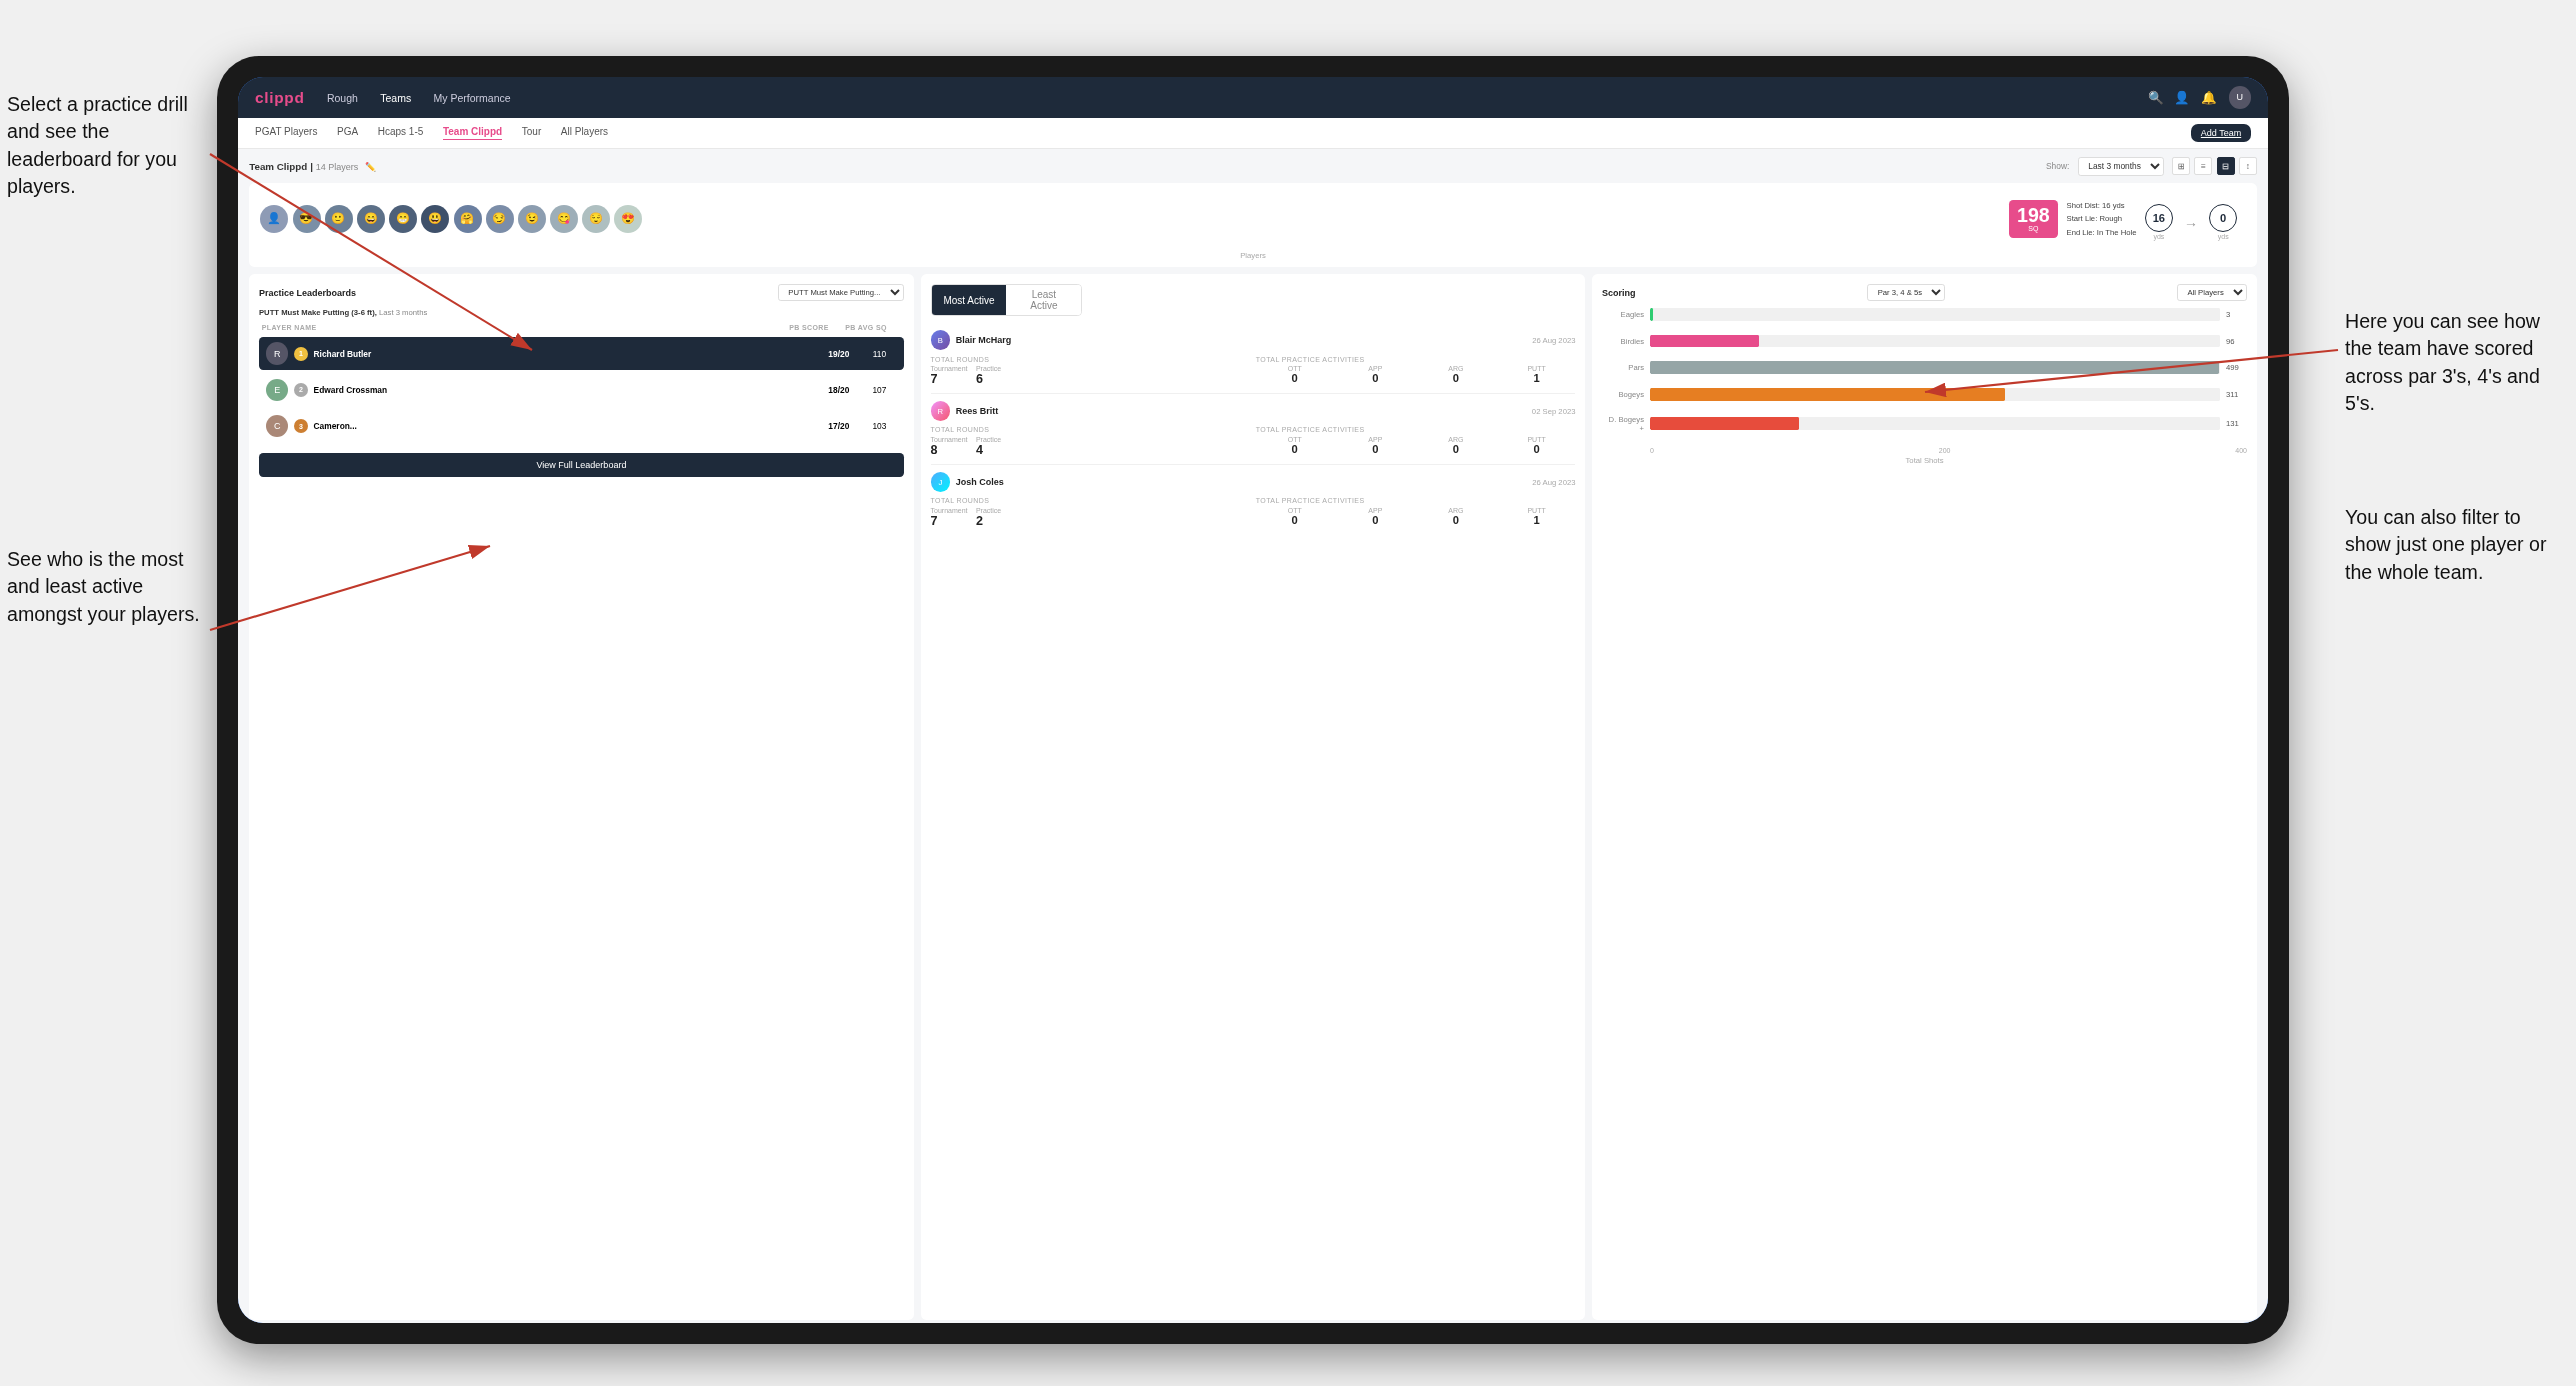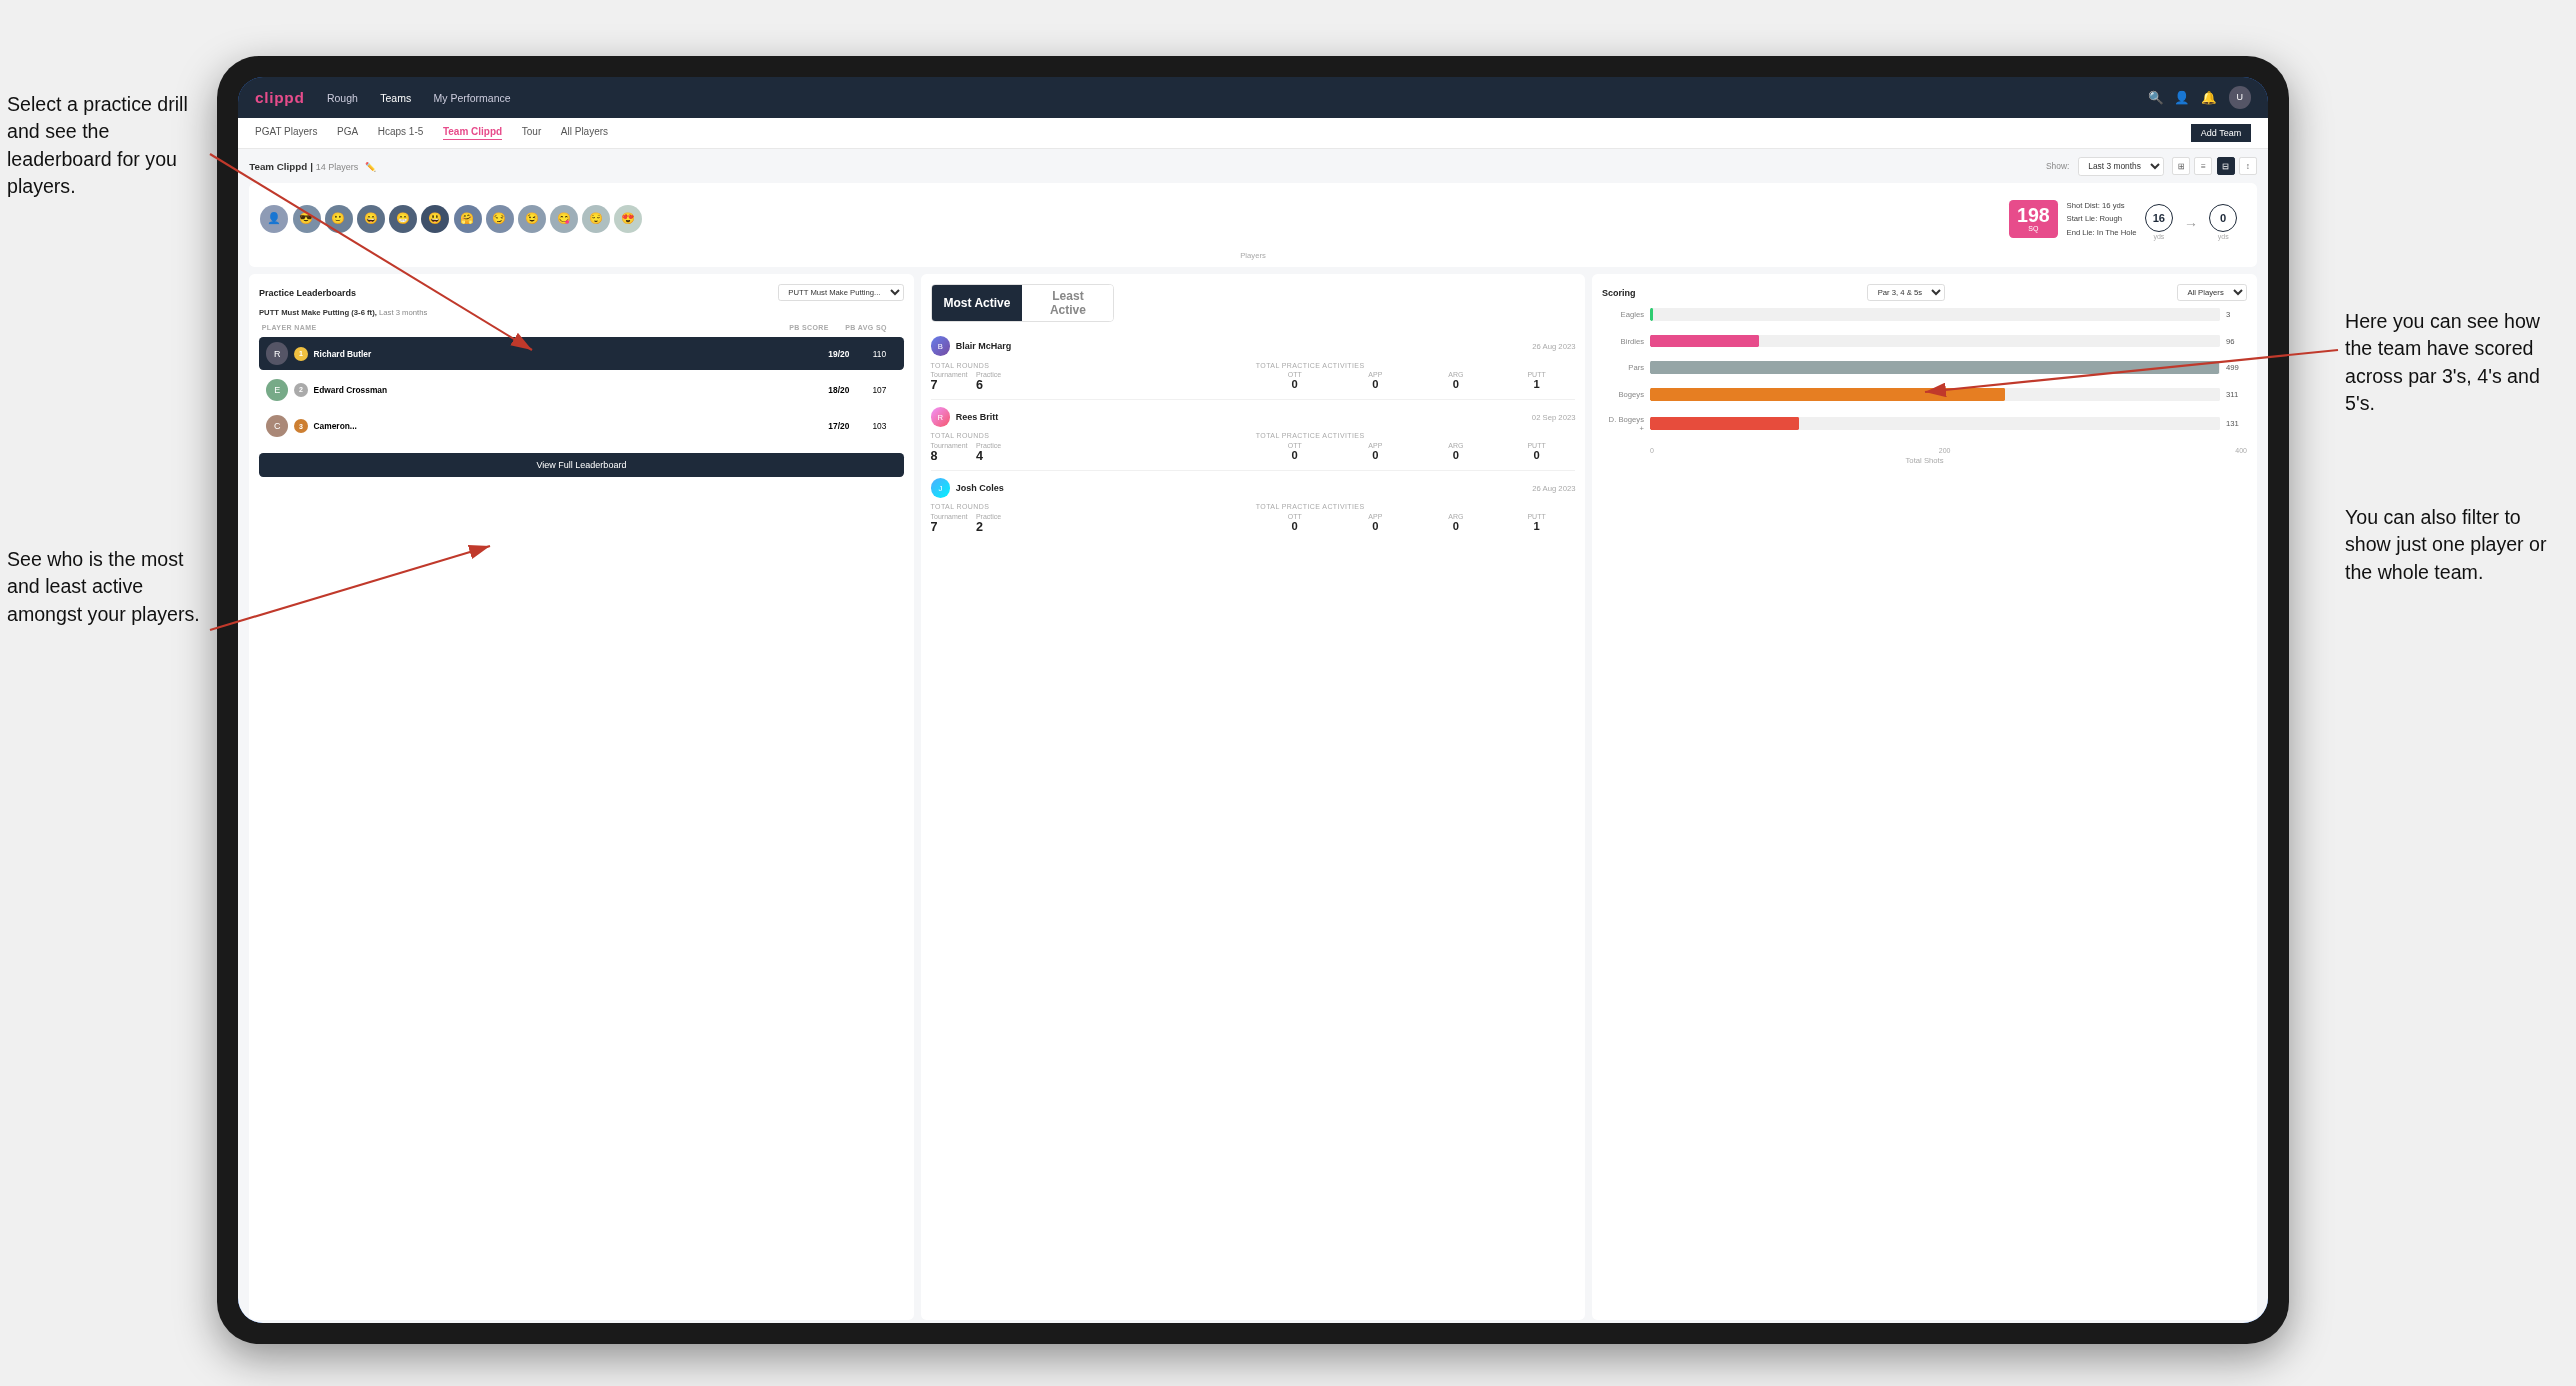--- a/index.html
+++ b/index.html
@@ -102,23 +102,24 @@
       color: #e74c8b;
       border-bottom: 1.4px solid #e74c8b;
       font-weight: 600;
     }
     .subnav-right { margin-left: auto; }
     .add-team-btn {
       background: #1e2a3a;
       color: #fff;
       border: none;
       padding: 4.2px 9.8px;
-      border-radius: 0;
+      border-radius: 7px;
       font-size: 9px;
       cursor: pointer;
+      text-decoration: underline;
     }
 
     
     .content {
       background: #f5f6f8;
       height: calc(100% - 71px);
       overflow: hidden;
       padding: 8.4px 11.2px;
     }
 
@@ -243,28 +244,27 @@
 
     
     .toggle-bar {
       display: flex;
       border: 0.7px solid #e0e0e0;
       border-radius: 4.2px;
       overflow: hidden;
     }
     .toggle-btn {
       padding: 4.2px 11.2px;
-      font-size: 12px;
+      font-size: 10px;
       cursor: pointer;
       background: #fff;
       color: #888;
       border: none;
       flex: 1;
       text-align: center;
-      font-weight: bold;
     }
     .toggle-btn.active {
       background: #1e2a3a;
       color: #fff;
     }
     .activity-row {
       padding: 7px 0;
       border-bottom: 0.7px solid #f0f0f0;
     }
     .activity-row:last-child { border-bottom: none; }

